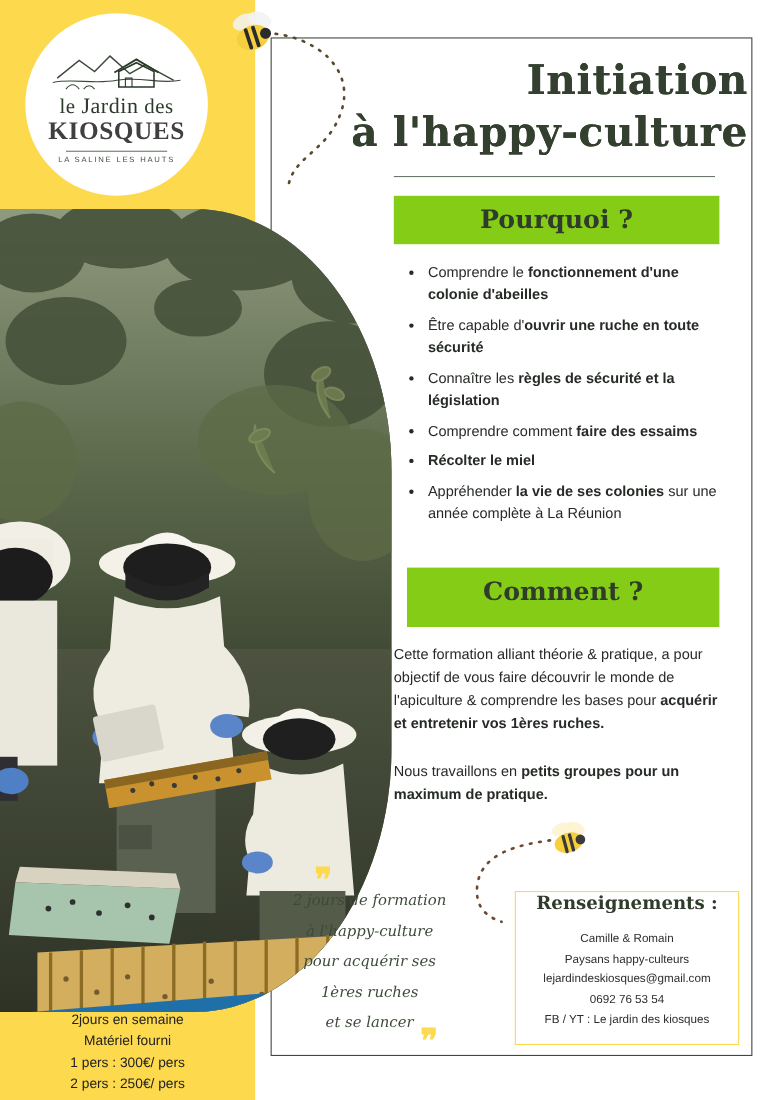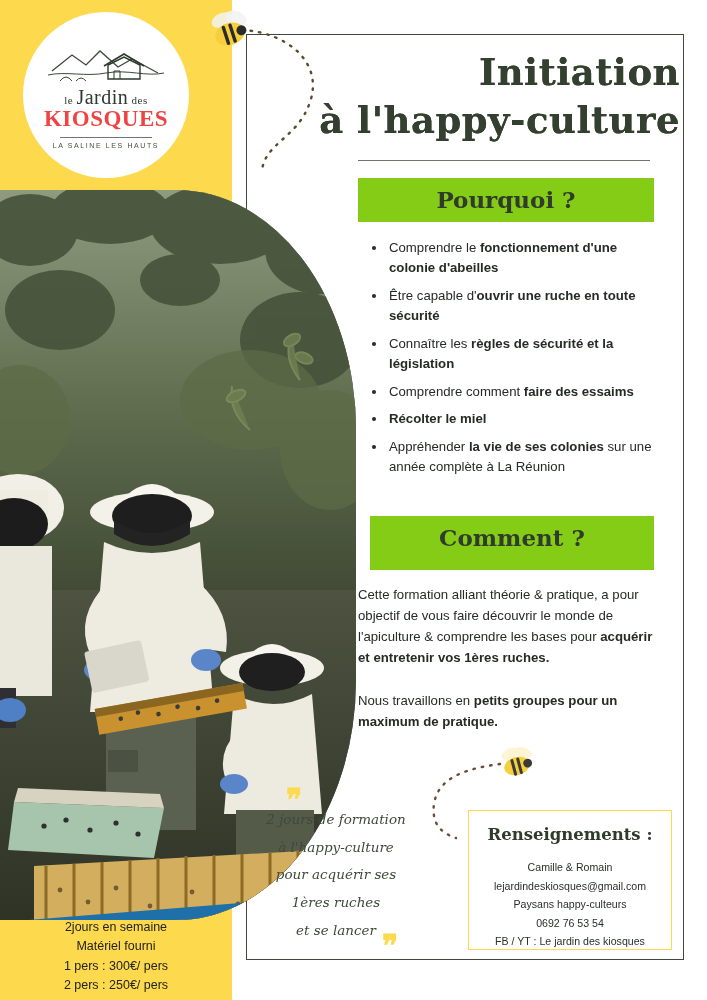--- a/index.html
+++ b/index.html
@@ -36,24 +36,24 @@
     align-items: center;
     justify-content: center;
     z-index: 6;
   }
   .logo-drawing { width: 120px; height: 44px; margin-bottom: 2px; }
   .logo-line1 {
     font-family: "Liberation Serif", serif;
     font-size: 20px; color: #2b3a2b; letter-spacing: .5px;
     line-height: 1;
   }
-  .logo-line1 .small { font-size: 11px; }
+  .logo-line1 .small { font-size: 19px; }
   .logo-line2 {
     font-family: "Liberation Serif", serif;
-    font-size: 23px; font-weight: bold; color: #ef4444;
+    font-size: 23px; font-weight: bold; color: #404040;
     letter-spacing: .5px; line-height: 1.05;
   }
   .logo-rule {
     width: 92px; height: 1px; background: #6c7a6c; margin: 6px 0 4px;
   }
   .logo-sub {
     font-size: 7px; letter-spacing: 1.6px; color: #44513f;
   }
 
   
@@ -181,21 +181,20 @@
   #qmark-open { left: 286px; top: 782px; }
   #qmark-close { left: 382px; top: 928px; }
 
   
   .contact {
     position: absolute;
     left: 468px; top: 810px;
     width: 204px; height: 140px;
     border: 1px solid #fdd94e;
     z-index: 5;
-    padding-top: 14px;
     text-align: center;
   }
   .contact-title {
     font-family: "DejaVu Serif", serif;
     font-weight: bold;
     font-size: 16.5px;
     color: #2f3b2b;
     margin-bottom: 14px;
   }
   .contact-lines {
@@ -434,22 +433,22 @@
     <div>pour acquérir ses</div>
     <div>1ères ruches</div>
     <div>et se lancer</div>
   </div>
   <div class="qmark" id="qmark-close">❞</div>
 
   <div class="contact">
     <div class="contact-title">Renseignements :</div>
     <div class="contact-lines">
       <div>Camille &amp; Romain</div>
+      <div>Paysans happy-culteurs</div>
       <div>lejardindeskiosques@gmail.com</div>
-      <div>Paysans happy-culteurs</div>
       <div>0692 76 53 54</div>
       <div>FB / YT : Le jardin des kiosques</div>
     </div>
   </div>
 
   <div class="price-block">
     <div>2jours en semaine</div>
     <div>Matériel fourni</div>
     <div>1 pers : 300€/ pers</div>
     <div>2 pers : 250€/ pers</div>

